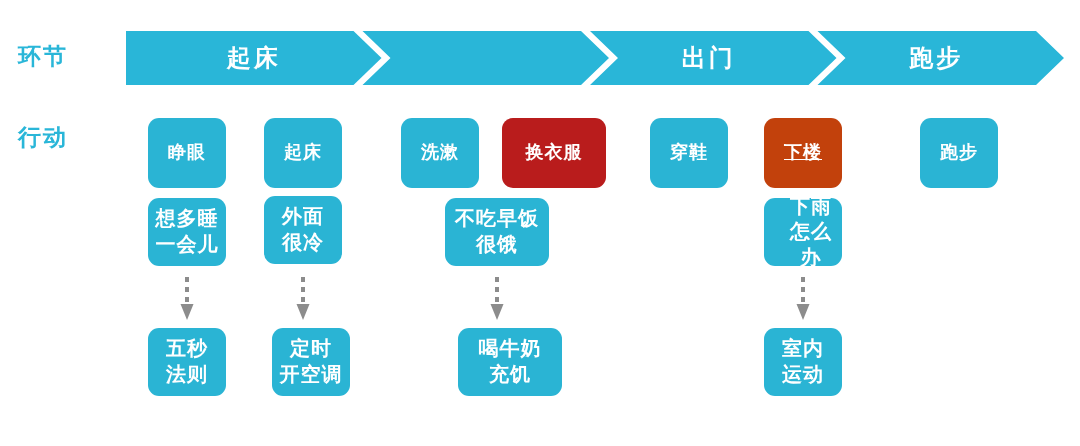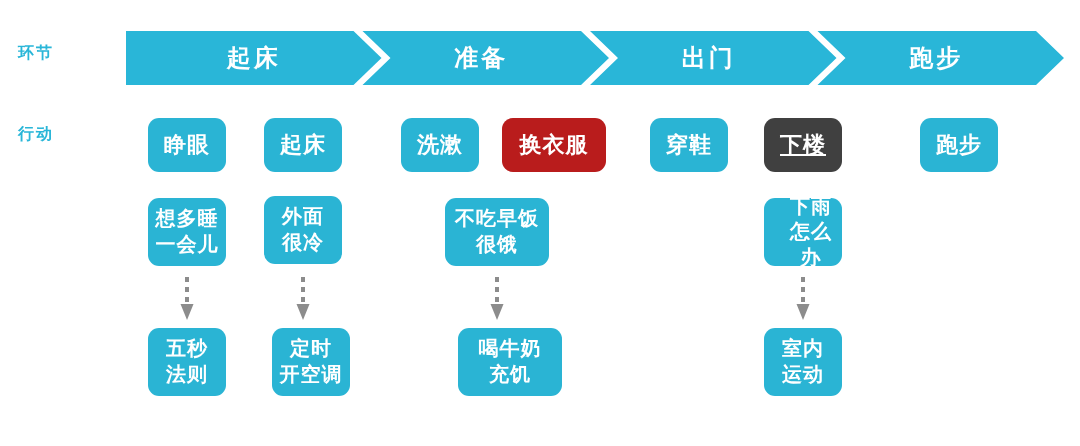--- a/index.html
+++ b/index.html
@@ -19,21 +19,21 @@
     width: 1080px;
     height: 446px;
   }
 
   
   .row-label {
     position: absolute;
     left: 18px;
     width: 100px;
     color: #29b6d8;
-    font-size: 16px;
+    font-size: 23px;
     font-weight: bold;
     letter-spacing: 2px;
     line-height: 1;
     white-space: nowrap;
   }
   .row-label.stage  { top: 45px; }
   .row-label.action { top: 126px; }
   .row-label.intent { top: 270px; }
 
   
@@ -71,22 +71,22 @@
     align-items: center;
     justify-content: center;
     box-sizing: border-box;
   }
   .box .box-label {
     white-space: pre-line;
     line-height: 1.28;
     letter-spacing: 1px;
   }
   .action-box {
-    height: 54px;
-    font-size: 22px;
+    height: 70px;
+    font-size: 18px;
   }
   .intent-box {
     height: 68px;
     font-size: 20px;
   }
 
   
   .arrow {
     position: absolute;
     width: 16px;
@@ -103,42 +103,41 @@
   <div class="row-label action">行动</div>
 
   <div id="chevron-band">
       <svg width="938" height="54">
         <path d="M 0 0 L 227.5 0 L 255.5 27 L 227.5 54 L 0 54 Z" fill="#29b6d8"></path>
         <path d="M 236.5 0 L 455 0 L 483 27 L 455 54 L 236.5 54 L 264.5 27 Z" fill="#29b6d8"></path>
         <path d="M 464 0 L 682.5 0 L 710.5 27 L 682.5 54 L 464 54 L 492 27 Z" fill="#29b6d8"></path>
         <path d="M 691.5 0 L 910 0 L 938 27 L 910 54 L 691.5 54 L 719.5 27 Z" fill="#29b6d8"></path>
       </svg>
       <div class="chev-text" style="left: 0px; width: 255.5px;">起床</div>
-      <div class="chev-text" style="left: 227.5px; width: 255.5px;">准备</div>
       <div class="chev-text" style="left: 455px; width: 255.5px;">出门</div>
       <div class="chev-text" style="left: 682.5px; width: 255.5px;">跑步</div>
     </div>
 
   <div id="action-layer">
       <div class="box action-box" style="left: 148px; top: 118px; width: 78px; background: rgb(42, 180, 212);">
         <span class="box-label">睁眼</span>
       </div>
       <div class="box action-box" style="left: 264px; top: 118px; width: 78px; background: rgb(42, 180, 212);">
         <span class="box-label">起床</span>
       </div>
       <div class="box action-box" style="left: 401px; top: 118px; width: 78px; background: rgb(42, 180, 212);">
         <span class="box-label">洗漱</span>
       </div>
       <div class="box action-box" style="left: 502px; top: 118px; width: 104px; background: #b91c1c;">
         <span class="box-label">换衣服</span>
       </div>
       <div class="box action-box" style="left: 650px; top: 118px; width: 78px; background: rgb(42, 180, 212);">
         <span class="box-label">穿鞋</span>
       </div>
-      <div class="box action-box" style="left: 764px; top: 118px; width: 78px; background: #404040; text-decoration: underline;">
+      <div class="box action-box" style="left: 764px; top: 118px; width: 78px; background: #c2410c; text-decoration: underline;">
         <span class="box-label">下楼</span>
       </div>
       <div class="box action-box" style="left: 920px; top: 118px; width: 78px; background: rgb(42, 180, 212);">
         <span class="box-label">跑步</span>
       </div>
     </div>
 
   <div id="intent-layer">
       <div class="box intent-box" style="left: 148px; top: 198px; width: 78px; background: rgb(42, 180, 212);">
         <span class="box-label">想多睡

